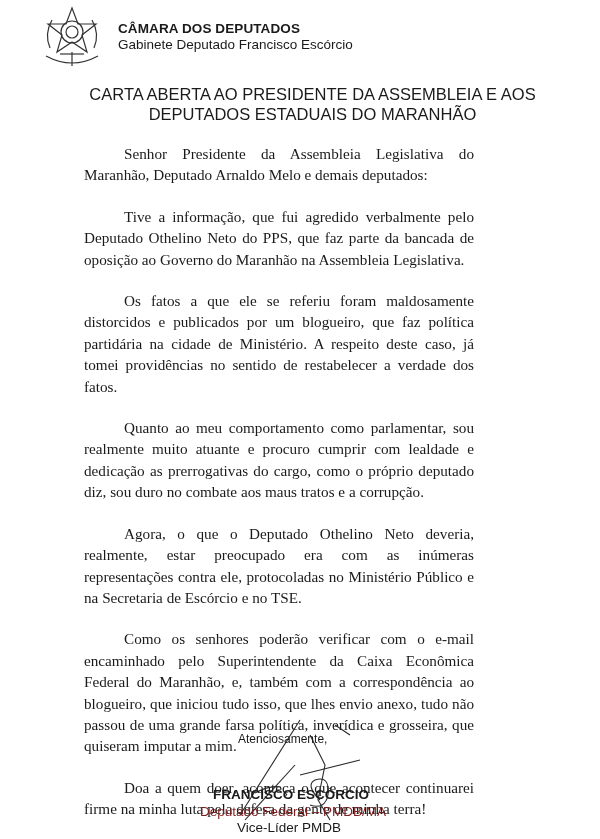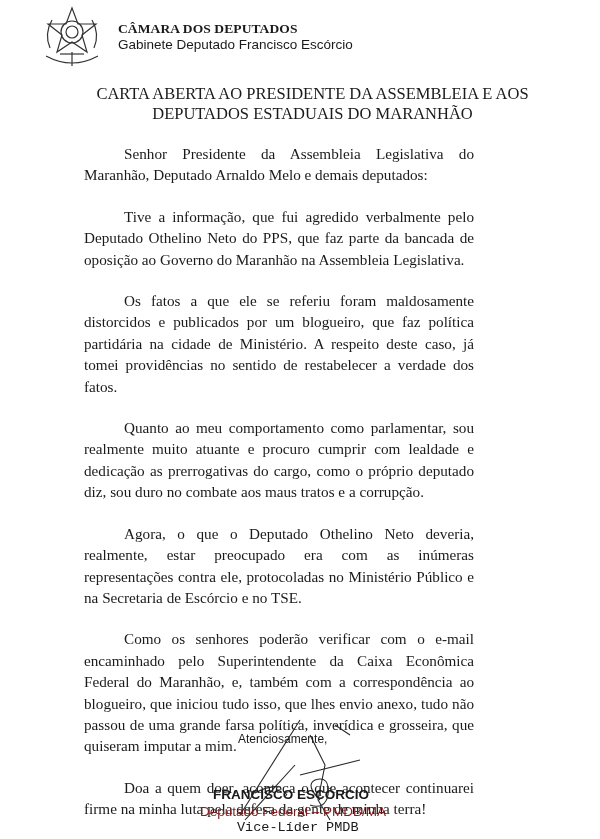--- a/index.html
+++ b/index.html
@@ -1,27 +1,27 @@
 <!DOCTYPE html>
 <html><head>
 <meta charset="utf-8">
 <style>
   html, body { margin:0; padding:0; background:#ffffff; }
   body { width:600px; height:839px; position:relative; overflow:hidden; color:#1a1a1a; }
   .letterhead { position:absolute; left:38px; top:4px; width:320px; height:60px; }
   .crest { position:absolute; left:0; top:0; width:68px; height:68px; }
-  .lh-title { position:absolute; left:80px; top:17px; font-family:Liberation Serif, serif; font-weight:bold; font-size:13.5px; color:#1a1a1a; letter-spacing:0.1px; }
+  .lh-title { position:absolute; left:80px; top:17px; font-family:Liberation Sans, sans-serif; font-weight:bold; font-size:13.5px; color:#1a1a1a; letter-spacing:0.1px; }
   .lh-sub { position:absolute; left:80px; top:33px; font-family:"Liberation Sans", sans-serif; font-size:13.5px; color:#1a1a1a; }
-  .title { position:absolute; left:40px; width:545px; top:84px; text-align:center; font-family:Liberation Serif, serif; font-size:16.5px; line-height:20px; color:#1a1a1a; }
+  .title { position:absolute; left:40px; width:545px; top:84px; text-align:center; font-family:Liberation Sans, sans-serif; font-size:16.5px; line-height:20px; color:#1a1a1a; }
   .body { position:absolute; left:84px; width:390px; top:143px; font-family:"Liberation Serif", serif; font-size:15.2px; line-height:21.4px; color:#1a1a1a; text-align:justify; }
   .para { text-indent:40px; margin:0 0 20px 0; }
   .closing { position:absolute; left:238px; top:732px; font-family:"Liberation Sans", sans-serif; font-size:12px; color:#1a1a1a; }
   .sig-name { position:absolute; left:213px; top:787px; font-family:"Liberation Sans", sans-serif; font-weight:bold; font-size:13.5px; color:#1a1a1a; }
   .sig-role { position:absolute; left:200px; top:804px; font-family:"Liberation Sans", sans-serif; font-size:13.5px; color:#7f1d1d; }
-  .sig-role2 { position:absolute; left:237px; top:820px; font-family:Liberation Mono, monospace; font-size:13.5px; color:#1a1a1a; }
+  .sig-role2 { position:absolute; left:237px; top:820px; font-family:Liberation Sans, sans-serif; font-size:13.5px; color:#1a1a1a; }
   .signature { position:absolute; left:200px; top:705px; width:200px; height:130px; pointer-events:none; }
 </style>
 </head>
 <body>
 
 <div class="letterhead">
   <svg class="crest" viewBox="0 0 68 68">
     <g fill="none" stroke="#333" stroke-width="1.2">
       <polygon points="34,4 40,20 58,20 44,31 49,48 34,38 19,48 24,31 10,20 28,20"></polygon>
       <circle cx="34" cy="28" r="11"></circle>

